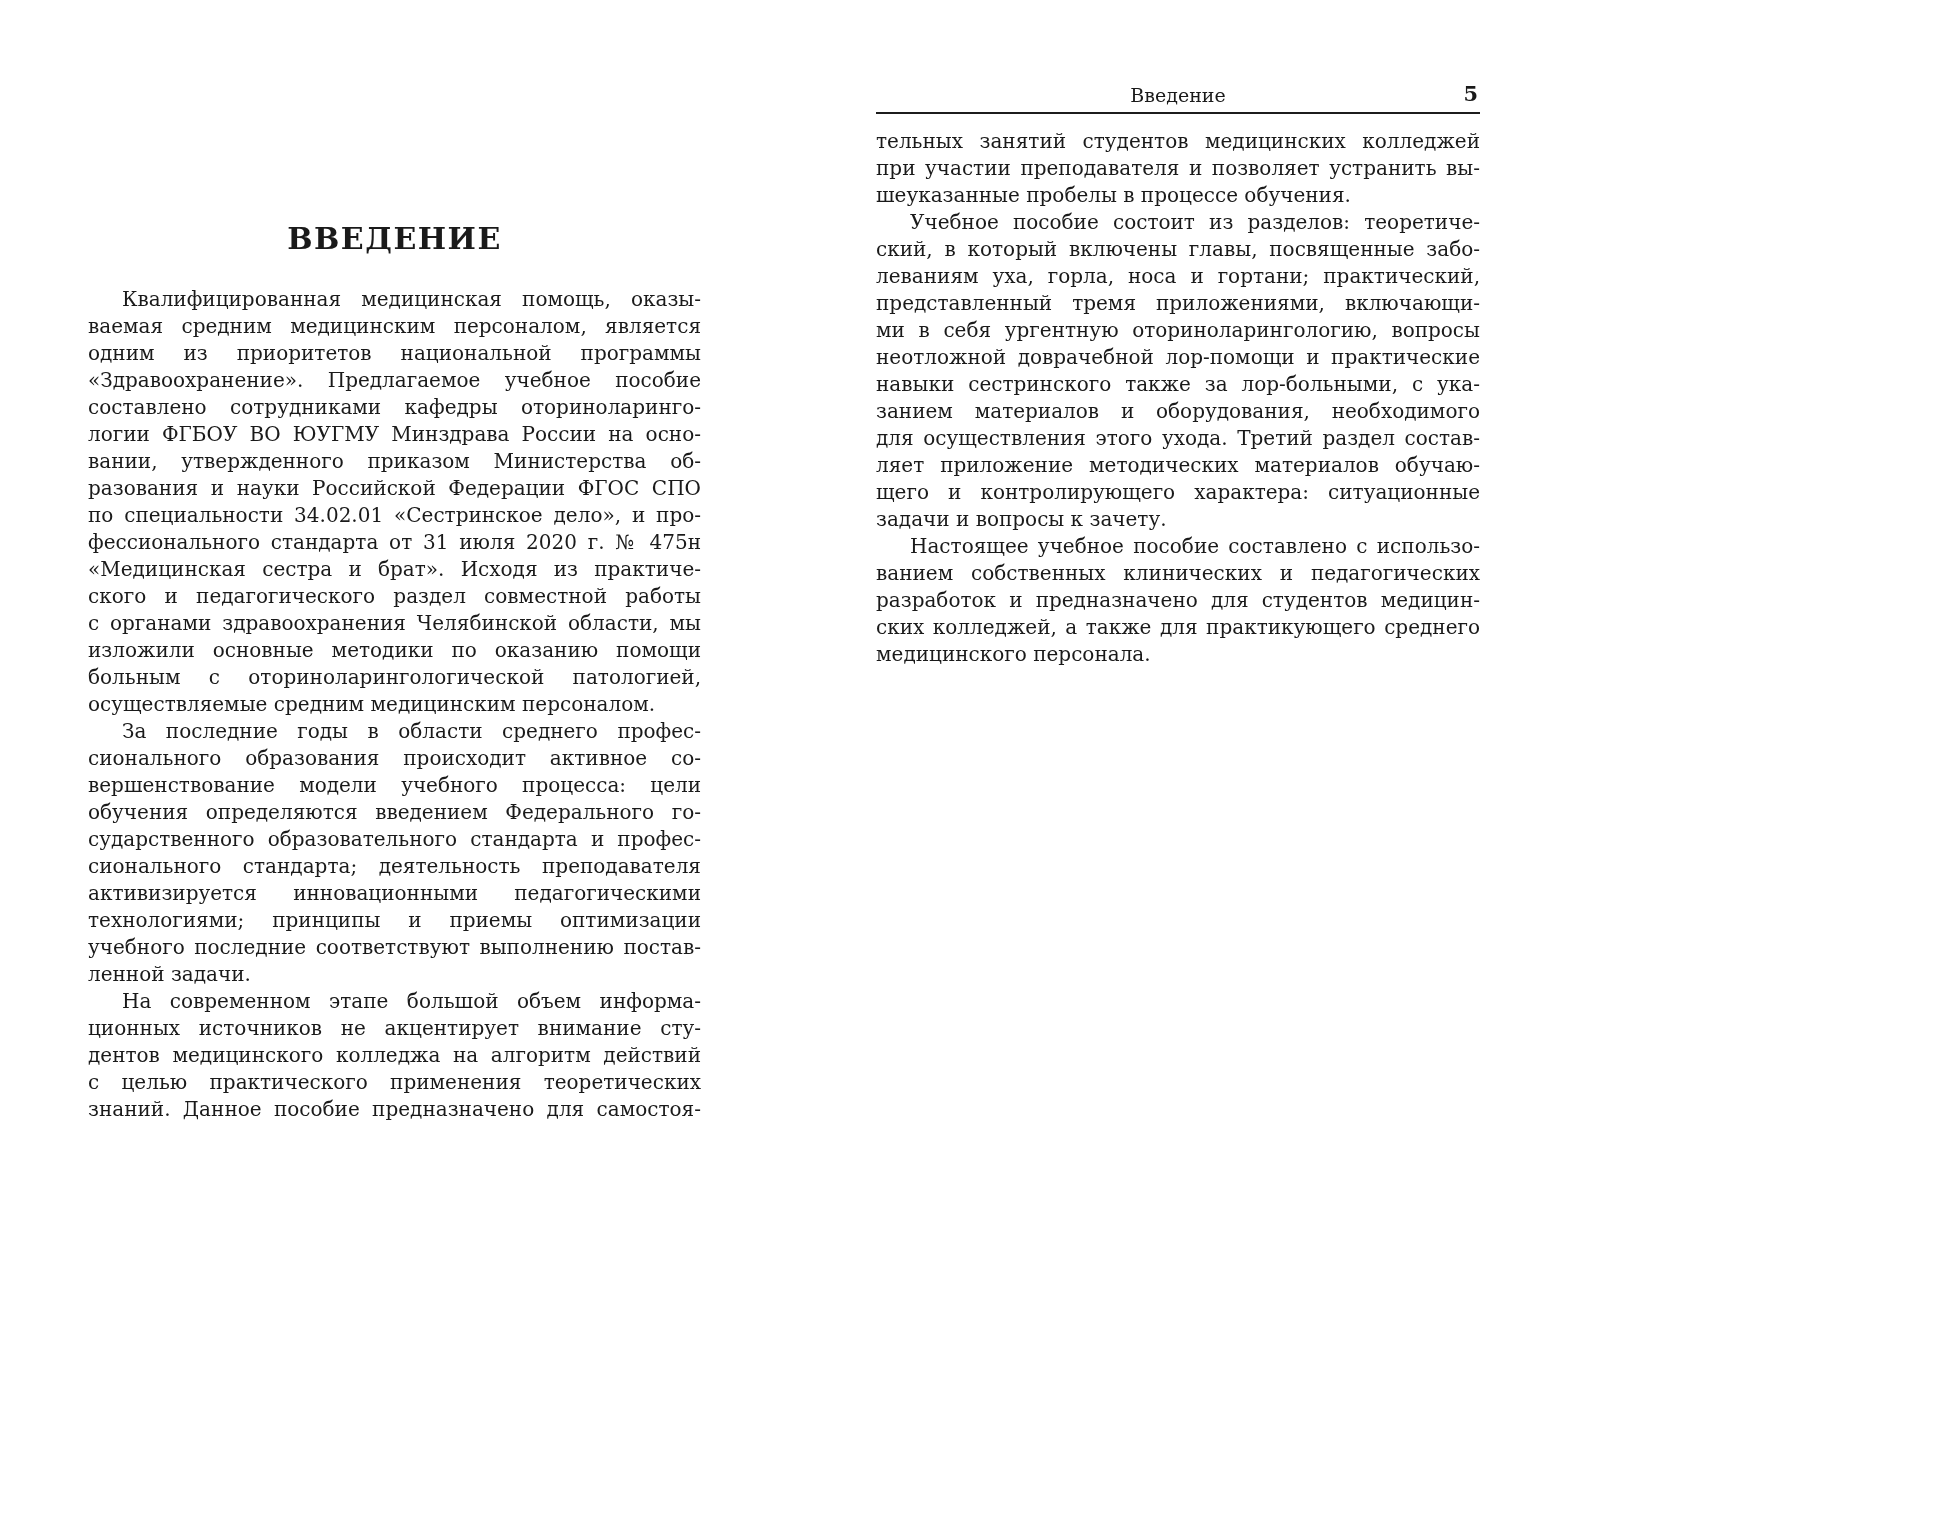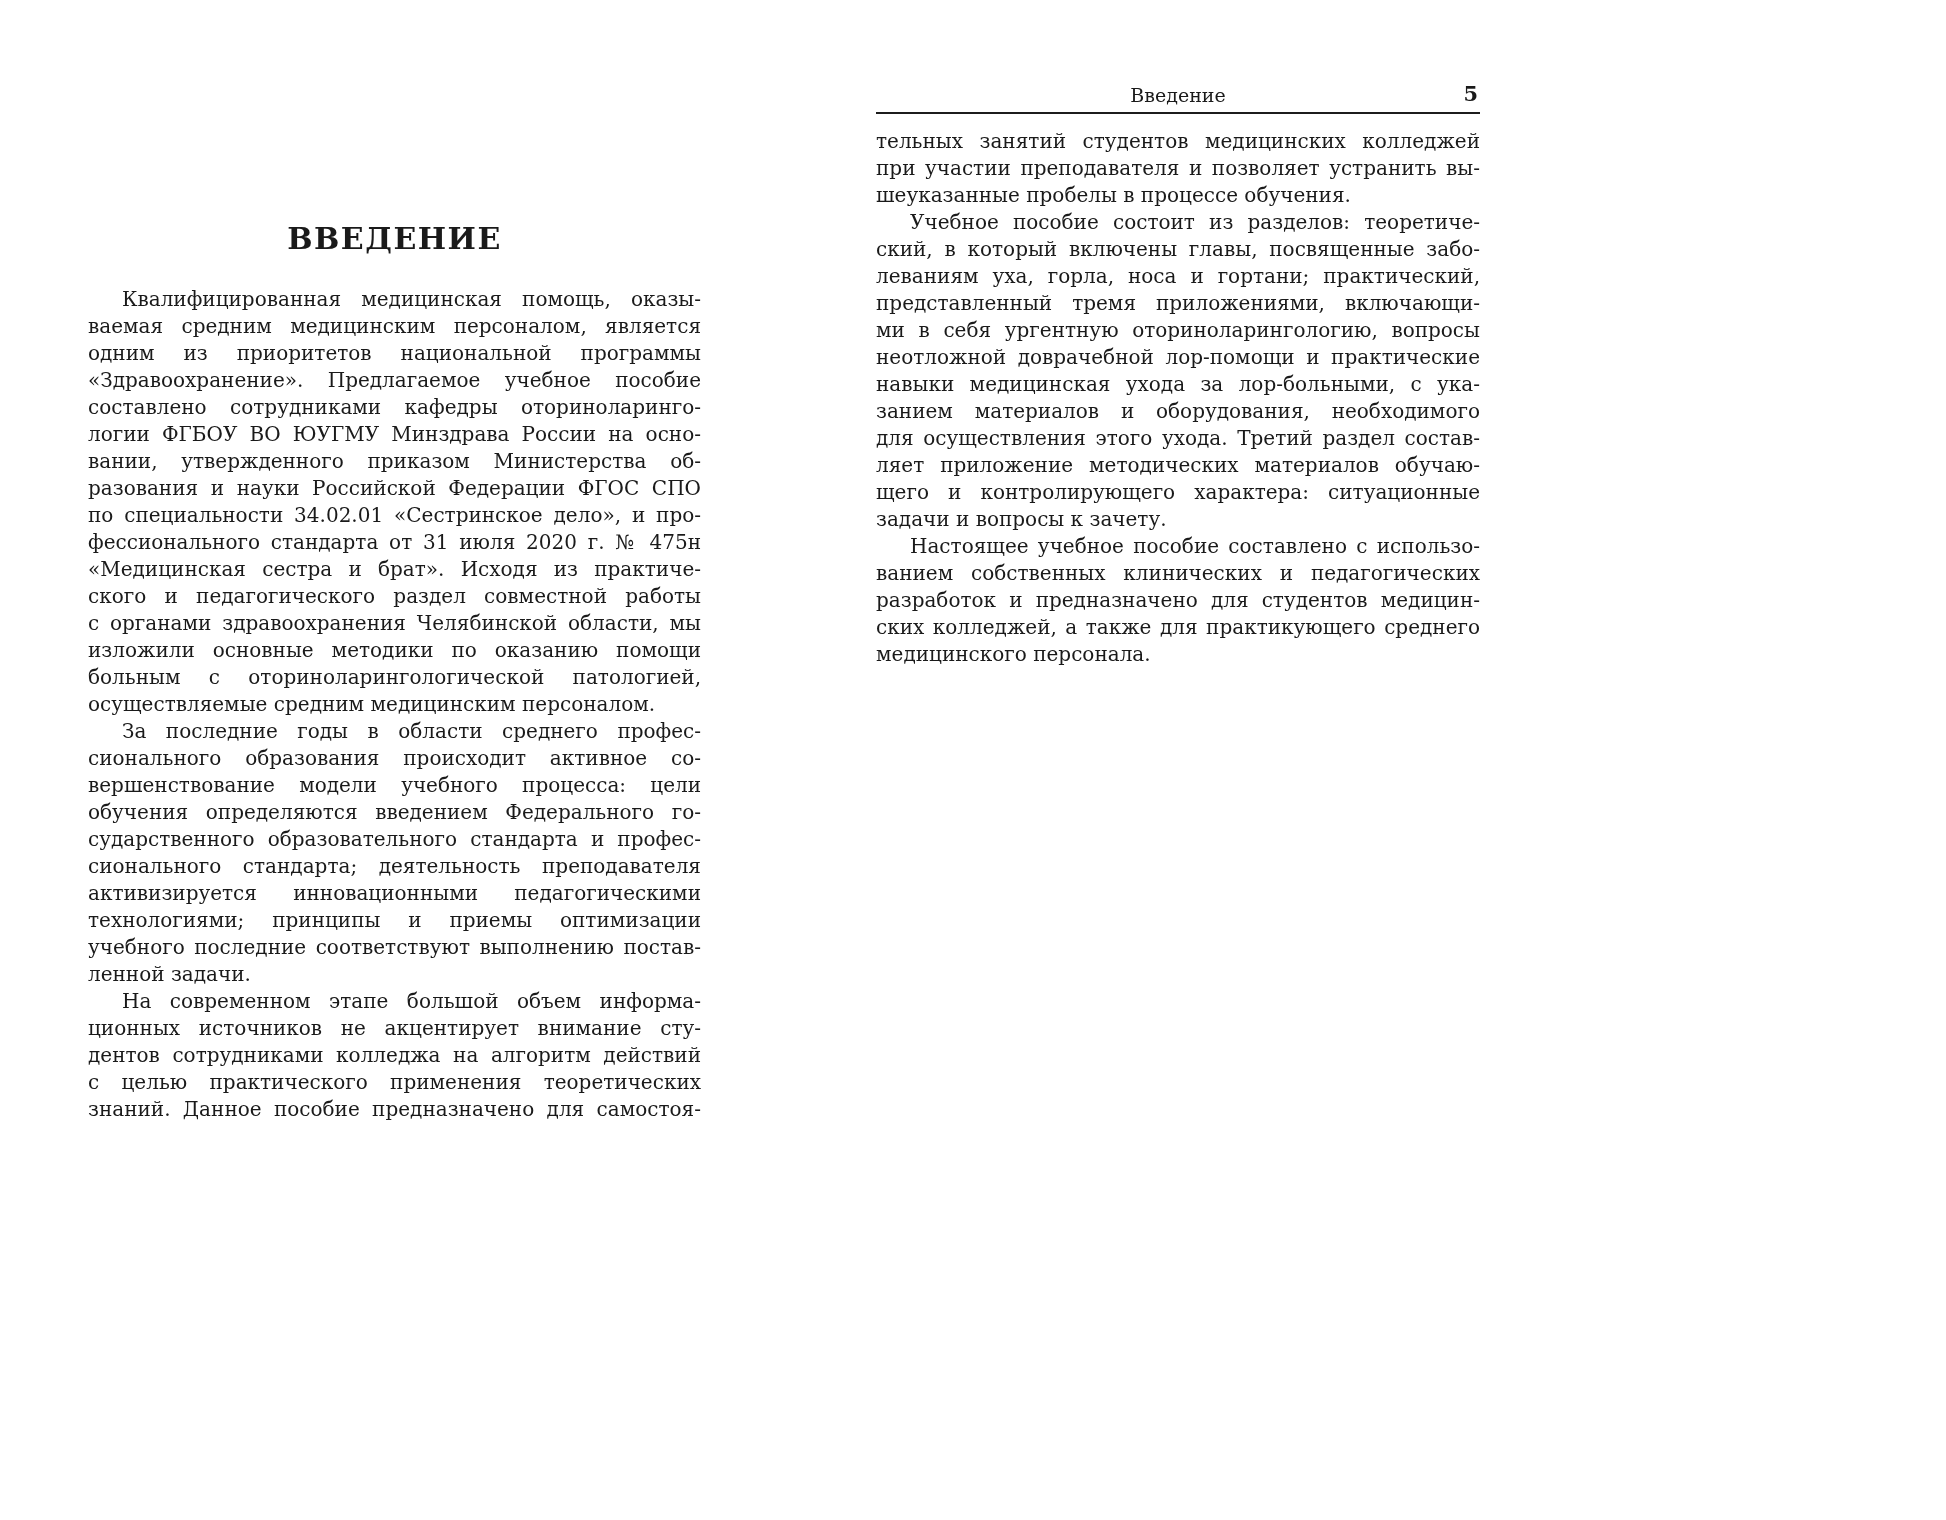--- a/index.html
+++ b/index.html
@@ -115,21 +115,21 @@
           <div class="line just">сударственного образовательного стандарта и профес-</div>
           <div class="line just">сионального стандарта; деятельность преподавателя</div>
           <div class="line just">активизируется инновационными педагогическими</div>
           <div class="line just">технологиями; принципы и приемы оптимизации</div>
           <div class="line just">учебного последние соответствуют выполнению постав-</div>
           <div class="line">ленной задачи.</div>
         </div>
         <div class="para">
           <div class="line just indent">На современном этапе большой объем информа-</div>
           <div class="line just">ционных источников не акцентирует внимание сту-</div>
-          <div class="line just">дентов сотрудниками колледжа на алгоритм действий</div>
+          <div class="line just">дентов медицинского колледжа на алгоритм действий</div>
           <div class="line just">с целью практического применения теоретических</div>
           <div class="line just">знаний. Данное пособие предназначено для самостоя-</div>
         </div>
       </div>
   </div>
 
   <div class="page page-right">
     <div class="running-head">
       <span class="running-title">Введение</span>
       <span class="page-number">5</span>
@@ -141,21 +141,21 @@
           <div class="line just">при участии преподавателя и позволяет устранить вы-</div>
           <div class="line">шеуказанные пробелы в процессе обучения.</div>
         </div>
         <div class="para">
           <div class="line just indent">Учебное пособие состоит из разделов: теоретиче-</div>
           <div class="line just">ский, в который включены главы, посвященные забо-</div>
           <div class="line just">леваниям уха, горла, носа и гортани; практический,</div>
           <div class="line just">представленный тремя приложениями, включающи-</div>
           <div class="line just">ми в себя ургентную оториноларингологию, вопросы</div>
           <div class="line just">неотложной доврачебной лор-помощи и практические</div>
-          <div class="line just">навыки медицинская ухода за лор-больными, с ука-</div>
+          <div class="line just">навыки сестринского также за лор-больными, с ука-</div>
           <div class="line just">занием материалов и оборудования, необходимого</div>
           <div class="line just">для осуществления этого ухода. Третий раздел состав-</div>
           <div class="line just">ляет приложение методических материалов обучаю-</div>
           <div class="line just">щего и контролирующего характера: ситуационные</div>
           <div class="line">задачи и вопросы к зачету.</div>
         </div>
         <div class="para">
           <div class="line just indent">Настоящее учебное пособие составлено с использо-</div>
           <div class="line just">ванием собственных клинических и педагогических</div>
           <div class="line just">разработок и предназначено для студентов медицин-</div>

